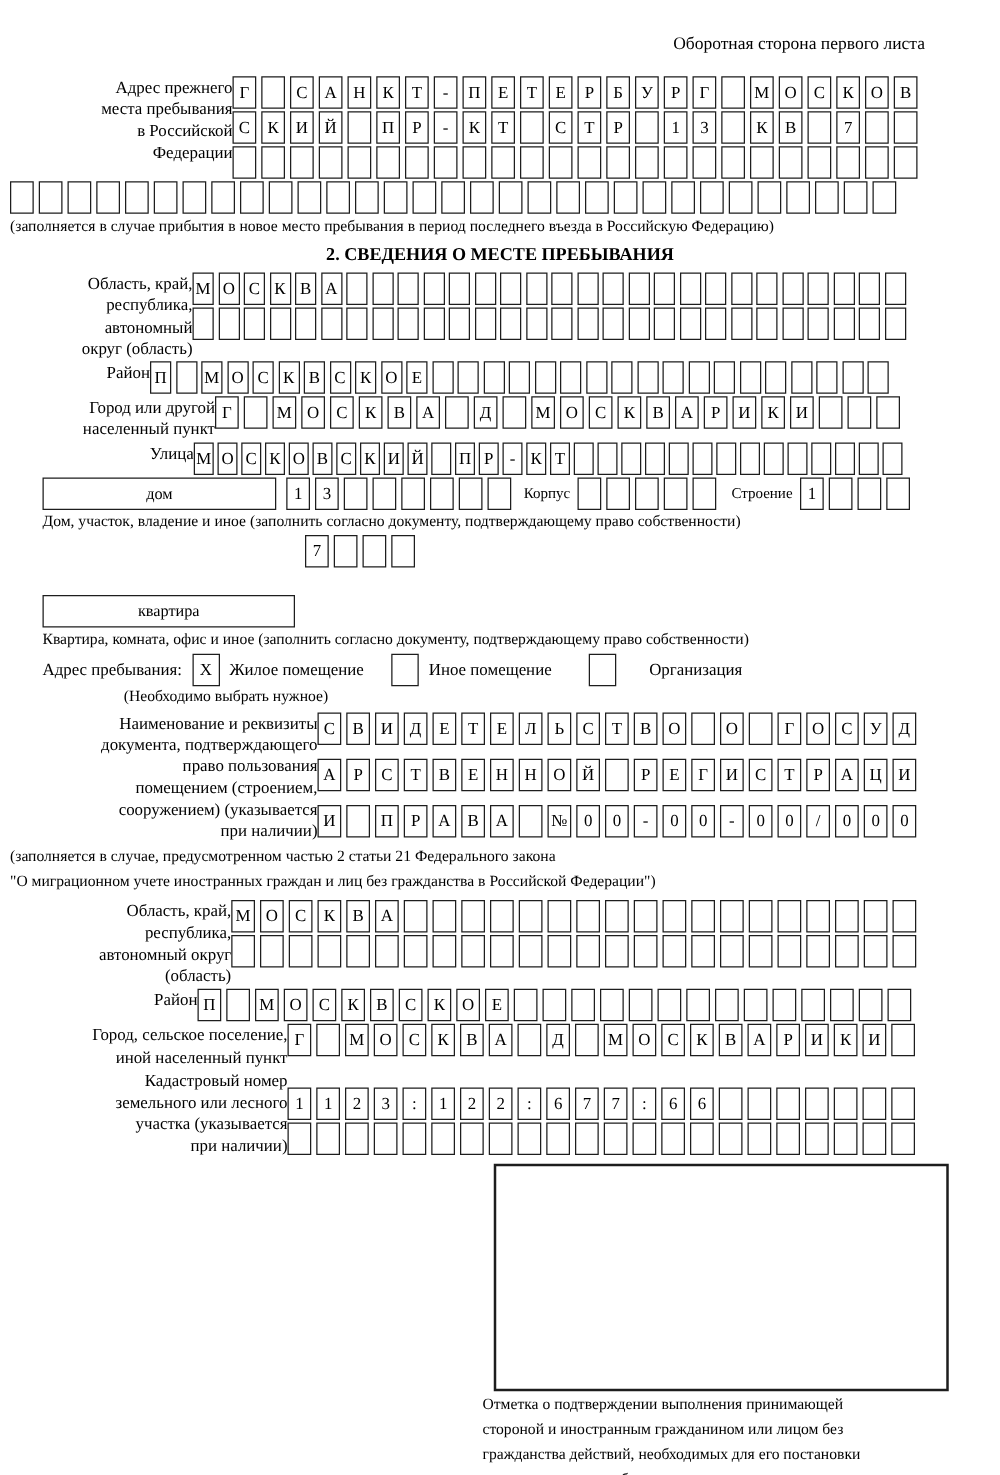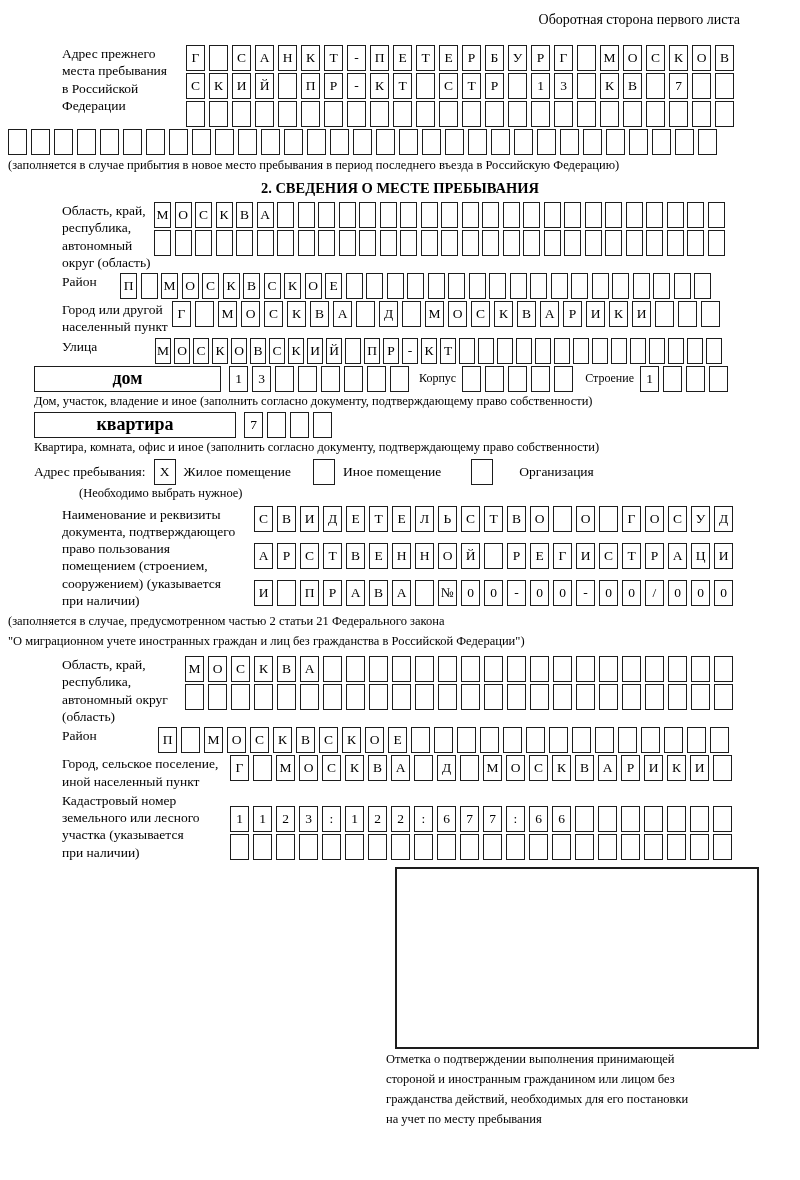--- a/index.html
+++ b/index.html
@@ -1,33 +1,33 @@
 <!DOCTYPE html>
 <html><head>
 <meta charset="utf-8">
 <style>
   html,body{margin:0;padding:0;background:#fff;}
   body{width:800px;height:1180px;overflow:hidden;
        font-family:"Liberation Serif","DejaVu Serif",serif;color:#000;}
   .page{position:relative;width:784px;padding:0 8px;}
-  .hdr{margin-top:12px;padding-right:52px;text-align:right;font-size:14px;}
+  .hdr{margin-top:28px;padding-right:52px;text-align:right;font-size:14px;}
   .frow{display:flex;align-items:flex-start;margin-bottom:2px;}
-  .lbl{font-size:13.5px;line-height:1.28;white-space:pre;flex:none;margin-left:54px;}
+  .lbl{font-size:13.5px;line-height:1.28;white-space:pre;flex:none;margin-left:54px;text-align:right;}
   .stack{display:flex;flex-direction:column;gap:2px;}
   .cells{display:flex;flex:none;}
   .cell{border:1.5px solid #1d1d1d;height:24px;flex:none;display:inline-flex;
         align-items:center;justify-content:center;font-size:13.5px;background:#fff;}
   .pA .cell{width:17px;margin-right:4px;}
   .pB .cell{width:15px;margin-right:3.5px;}
   .pC .cell{width:14px;margin-right:3px;}
   .note{font-size:12.5px;}
   .note.center{}
   .title{font-size:14.5px;font-weight:bold;text-align:center;margin:7px 0 5px 0;}
   .widebox{border:1.7px solid #1d1d1d;height:24px;flex:none;display:flex;
-           align-items:center;justify-content:center;font-size:18px;font-weight:bold;}
+           align-items:center;justify-content:center;font-size:13px;}
   .ml26{margin-left:26px;}
   .chk{border:1.6px solid #1d1d1d;width:20px;height:24px;flex:none;display:inline-flex;
        align-items:center;justify-content:center;font-size:13.5px;}
   .chkrow{display:flex;align-items:center;font-size:13.5px;margin-left:26px;margin-bottom:1px;}
   .stamp{border:2px solid #1d1d1d;width:360px;height:178px;margin-left:387px;margin-top:6px;}
   .stampcap{width:384px;margin-left:378px;margin-top:0;text-align:left;
             font-size:12.5px;line-height:1.6;white-space:pre-line;}
   
   .w-addr{width:124px;}  .w-reg2{width:92px;}   .w-dist2{width:58px;}
   .w-city2{width:110px;} .w-street{width:93px;} .w-doc{width:192px;}
@@ -366,21 +366,21 @@
     <div class="cells pA">
         <span class="cell">1</span>
         <span class="cell"></span>
         <span class="cell"></span>
         <span class="cell"></span>
       </div>
   </div>
   <div class="note ml26" style="margin-bottom:3px;">Дом, участок, владение и иное (заполнить согласно документу, подтверждающему право собственности)</div>
 
   <div class="frow ml26">
-    <div class="widebox" style="width:200px;">квартира</div>
+    <div class="widebox" style="width:200px;margin-top:48px;">квартира</div>
     <span class="gap8"></span>
     <div class="cells pA">
         <span class="cell">7</span>
         <span class="cell"></span>
         <span class="cell"></span>
         <span class="cell"></span>
       </div>
   </div>
   <div class="note ml26" style="margin-bottom:4px;">Квартира, комната, офис и иное (заполнить согласно документу, подтверждающему право собственности)</div>
 
@@ -392,21 +392,21 @@
     <span>Жилое помещение</span>
     <span style="width:22px;flex:none;"></span>
     <span class="chk"></span>
     <span class="gap8"></span>
     <span>Иное помещение</span>
     <span style="width:30px;flex:none;"></span>
     <span class="chk"></span>
     <span style="width:26px;flex:none;"></span>
     <span>Организация</span>
   </div>
-  <div class="note" style="margin-left:71px;margin-bottom:5px;">(Необходимо выбрать нужное)</div>
+  <div class="note" style="margin-left:91px;margin-bottom:5px;">(Необходимо выбрать нужное)</div>
 
   <div class="frow">
     <div class="lbl w-doc">Наименование и реквизиты
 документа, подтверждающего
 право пользования
 помещением (строением,
 сооружением) (указывается
 при наличии)</div>
     <div class="stack" style="gap:11px;">
       <div class="cells pA">

